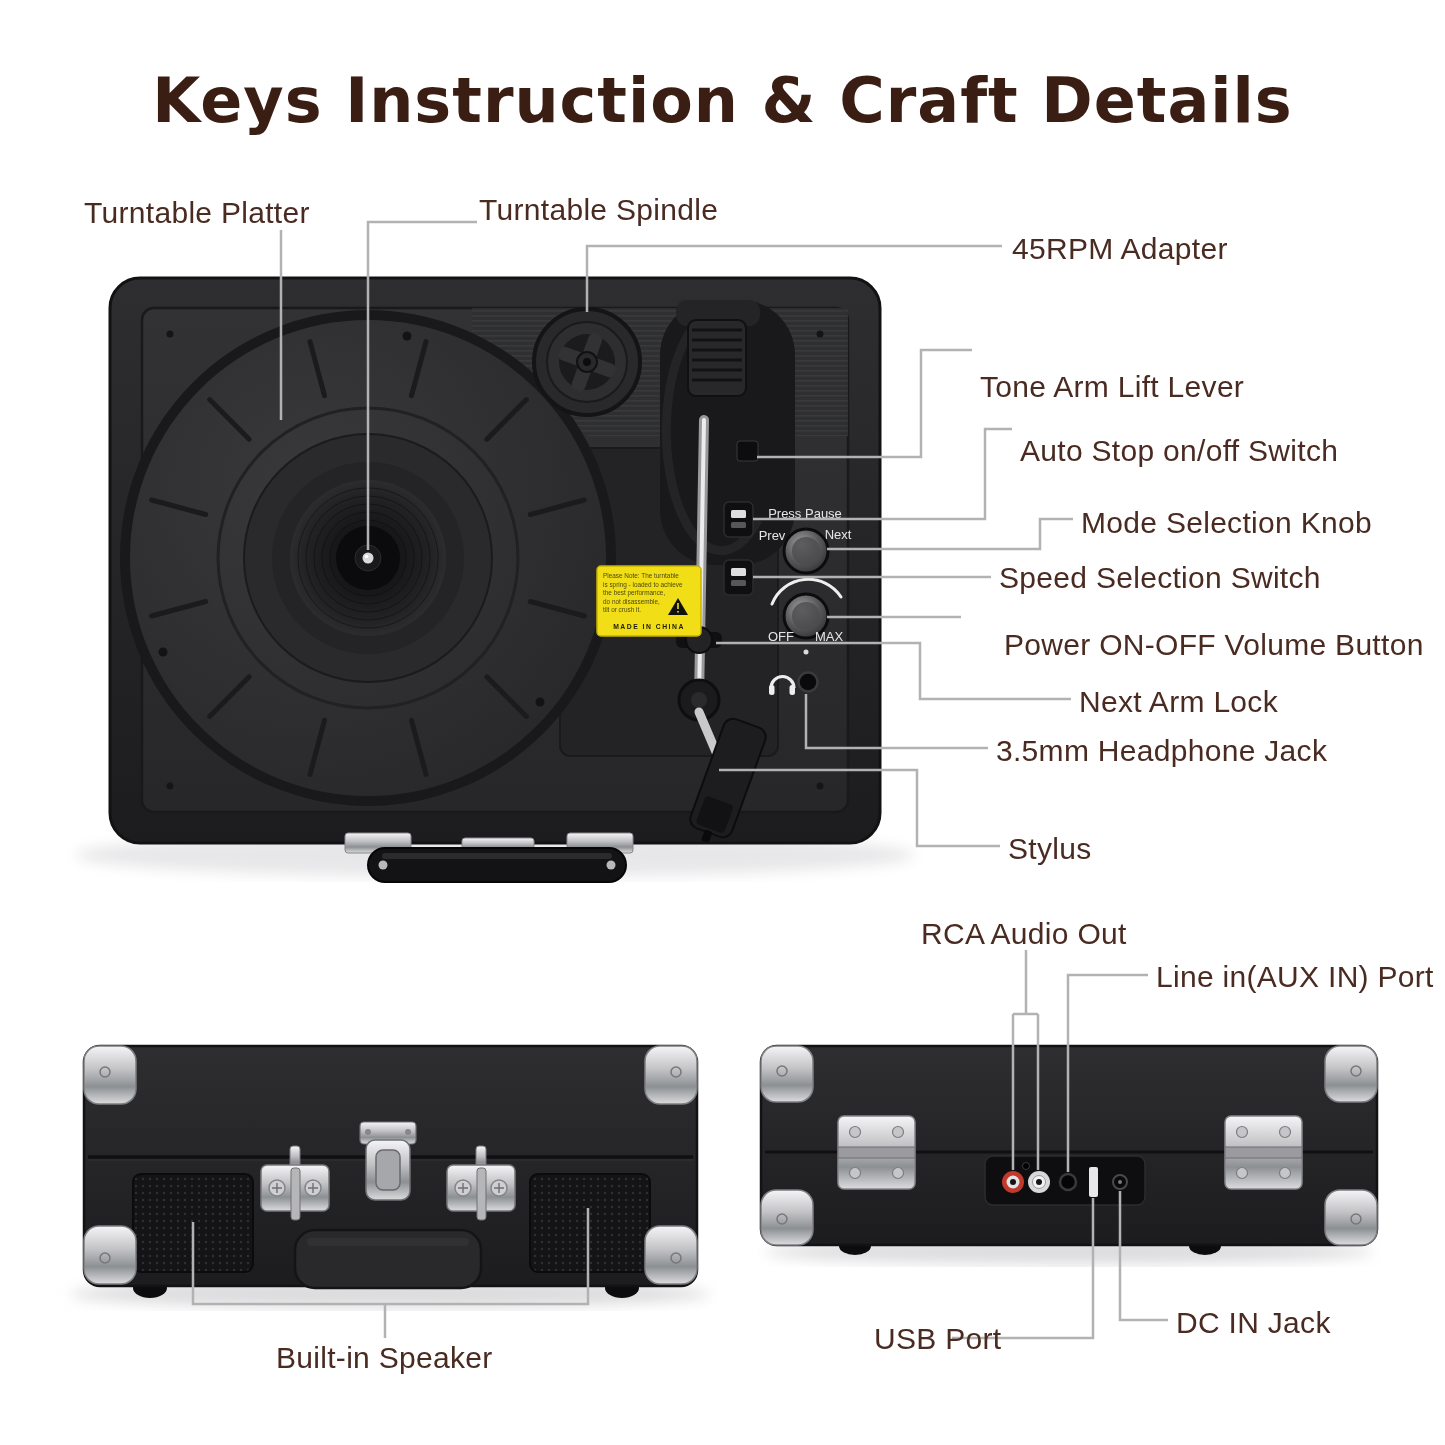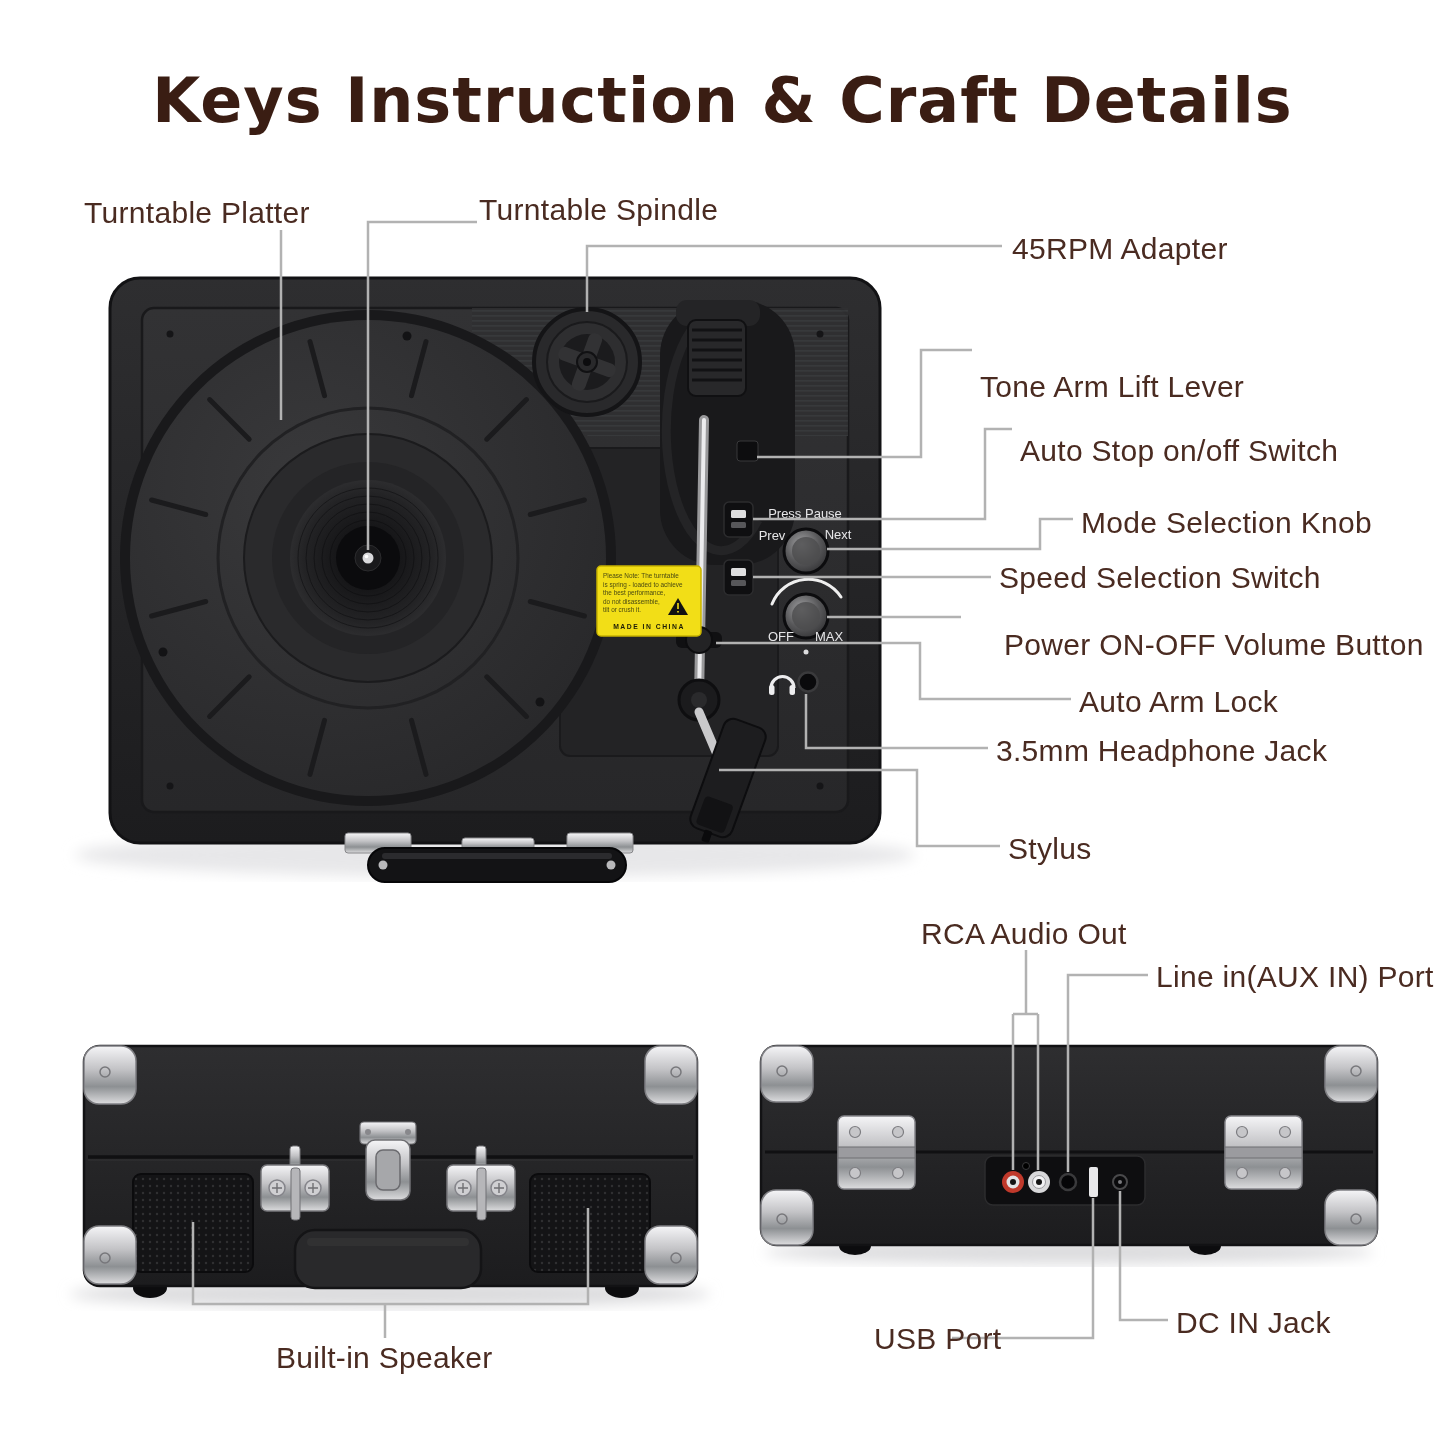--- a/index.html
+++ b/index.html
@@ -348,21 +348,21 @@
   <h1 class="page-title" style="margin:12px;">Keys Instruction &amp; Craft Details</h1>
 
   <div class="label" style="left:84px;top:196px;">Turntable Platter</div>
   <div class="label" style="left:479px;top:193px;text-align:center;">Turntable Spindle</div>
   <div class="label" style="left:1012px;top:232px;">45RPM Adapter</div>
   <div class="label" style="left:980px;top:336px;margin-top:34px;">Tone Arm Lift Lever</div>
   <div class="label" style="left:1020px;top:434px;">Auto Stop on/off Switch</div>
   <div class="label" style="left:1081px;top:506px;">Mode Selection Knob</div>
   <div class="label" style="left:999px;top:561px;">Speed Selection Switch</div>
   <div class="label" style="left:969px;top:628px;margin-left:35px;">Power ON-OFF Volume Button</div>
-  <div class="label" style="left:1079px;top:685px;">Auto Arm Lock</div>
+  <div class="label" style="left:1079px;top:685px;">Next Arm Lock</div>
   <div class="label" style="left:996px;top:734px;">3.5mm Headphone Jack</div>
   <div class="label" style="left:1008px;top:832px;text-align:center;">Stylus</div>
   <div class="label" style="left:921px;top:917px;">RCA Audio Out</div>
   <div class="label" style="left:1156px;top:960px;">Line in(AUX IN) Port</div>
   <div class="label" style="left:276px;top:1341px;">Built-in Speaker</div>
   <div class="label" style="left:874px;top:1322px;">USB Port</div>
   <div class="label" style="left:1176px;top:1306px;">DC IN Jack</div>
 
 </div>
 

